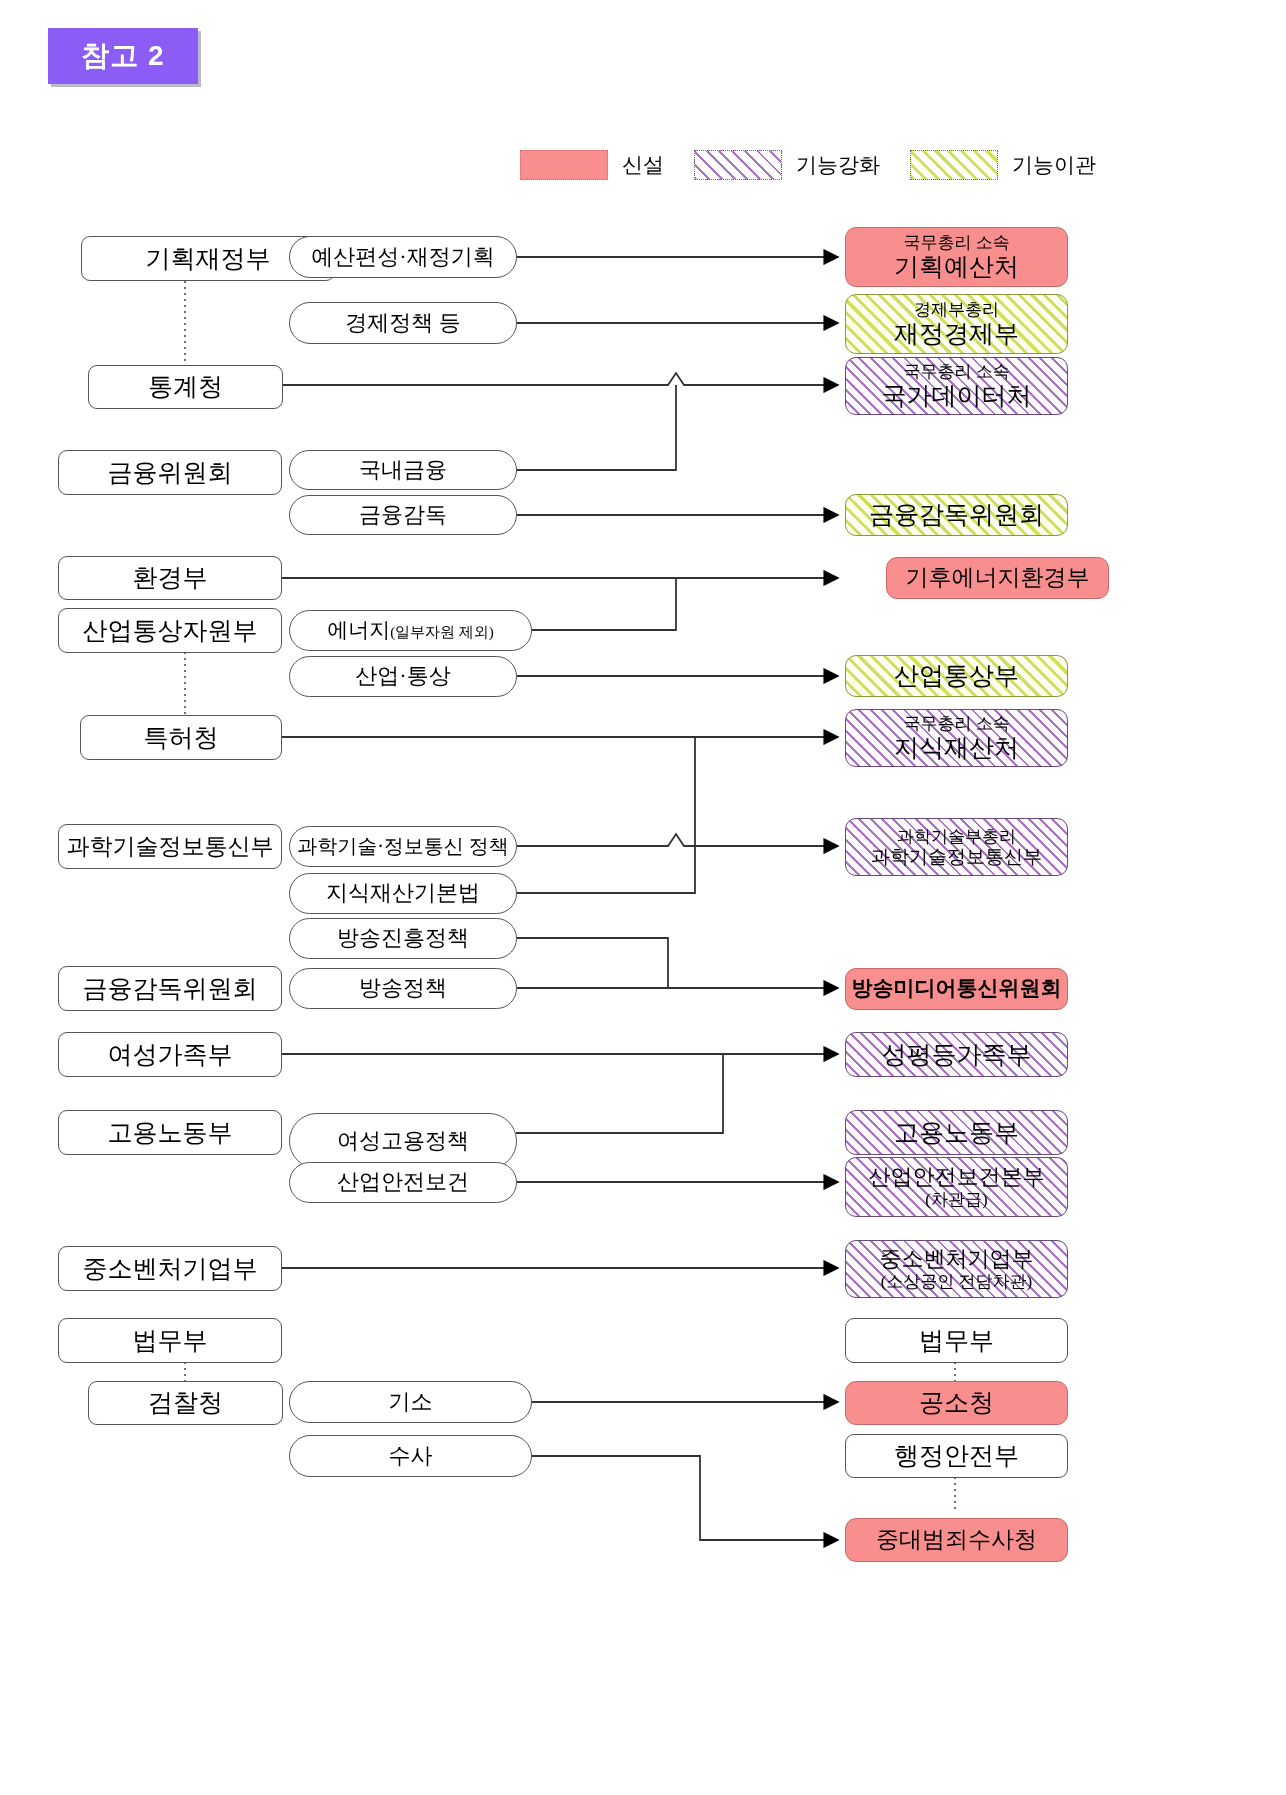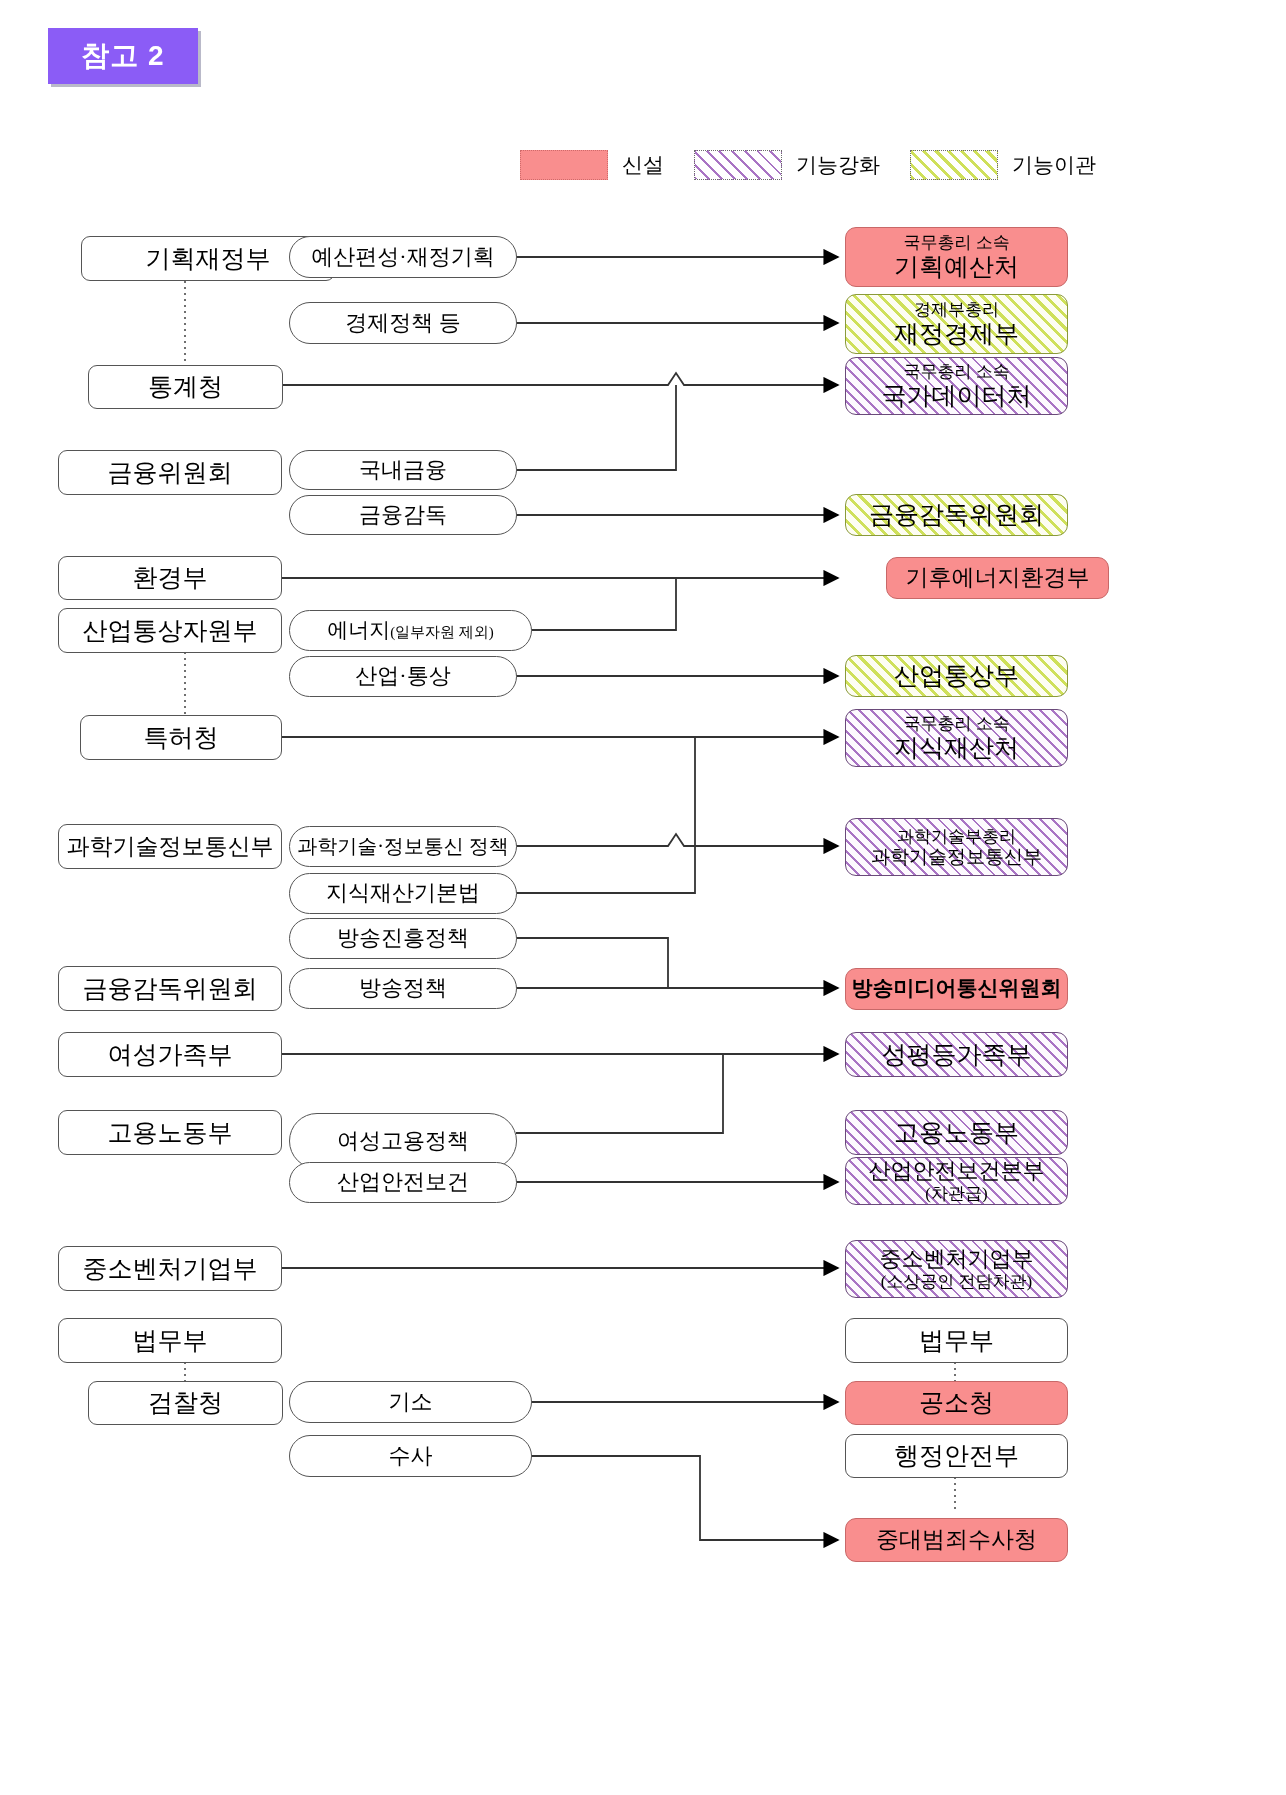--- a/index.html
+++ b/index.html
@@ -287,21 +287,21 @@
   </div>
 
 <div class="node right-box f-str" style="left:845px; top:1032px; width:223px; height:45px;">
   <span>성평등가족부</span>
   </div>
 
 <div class="node right-box f-str" style="left:845px; top:1110px; width:223px; height:45px;">
   <span>고용노동부</span>
   </div>
 
-<div class="node right-box f-str" style="left:845px; top:1157px; width:223px; height:48px;">
+<div class="node right-box f-str" style="left:845px; top:1157px; width:223px; height:60px;">
   <span style="font-size:22px;">산업안전보건본부</span>
   <span class="sub">(차관급)</span>
   </div>
 
 <div class="node right-box f-str" style="left:845px; top:1240px; width:223px; height:58px;">
   <span style="font-size:22px;">중소벤처기업부</span>
   <span class="sub">(소상공인 전담차관)</span>
   </div>
 
 <div class="node right-box plain" style="left:845px; top:1318px; width:223px; height:45px;">

